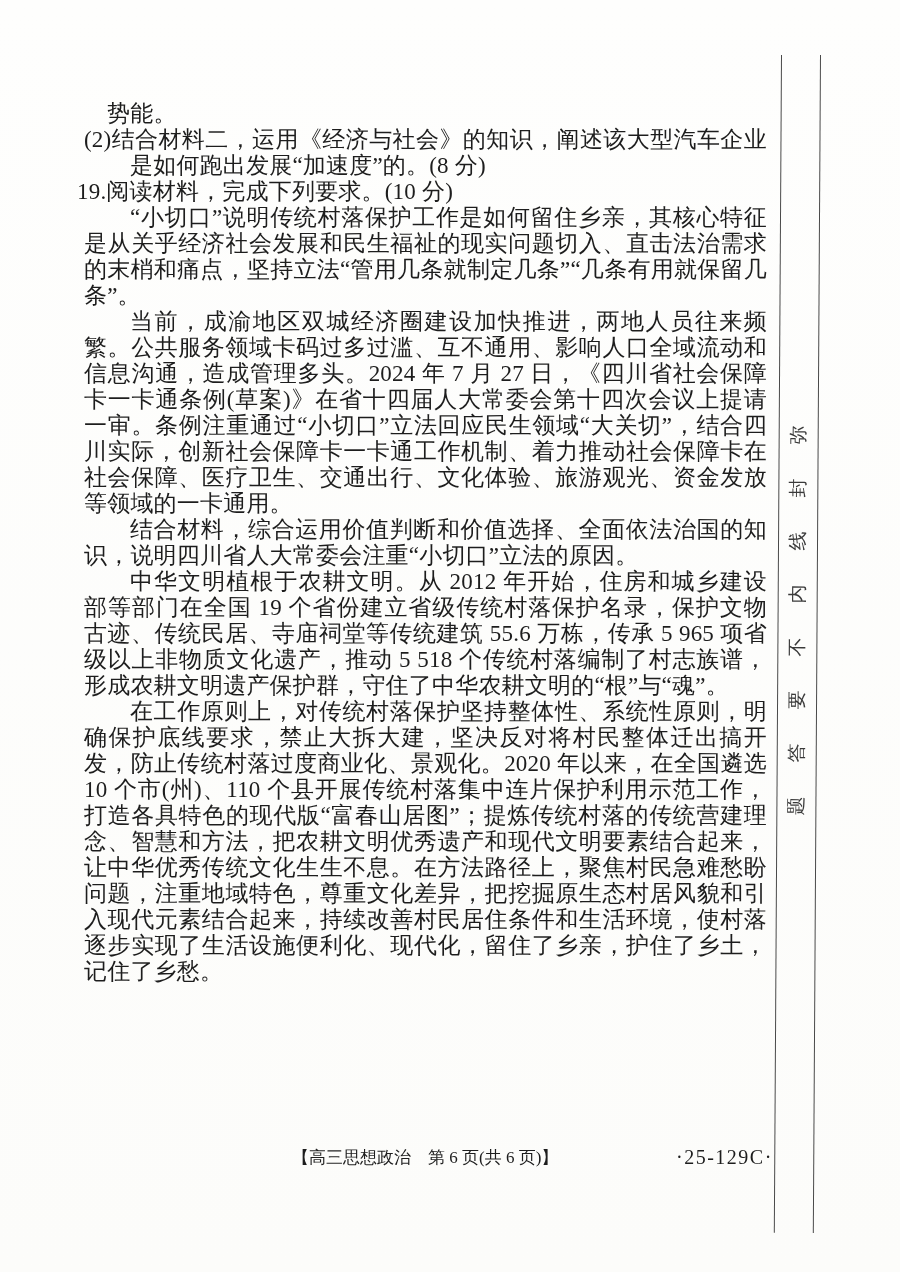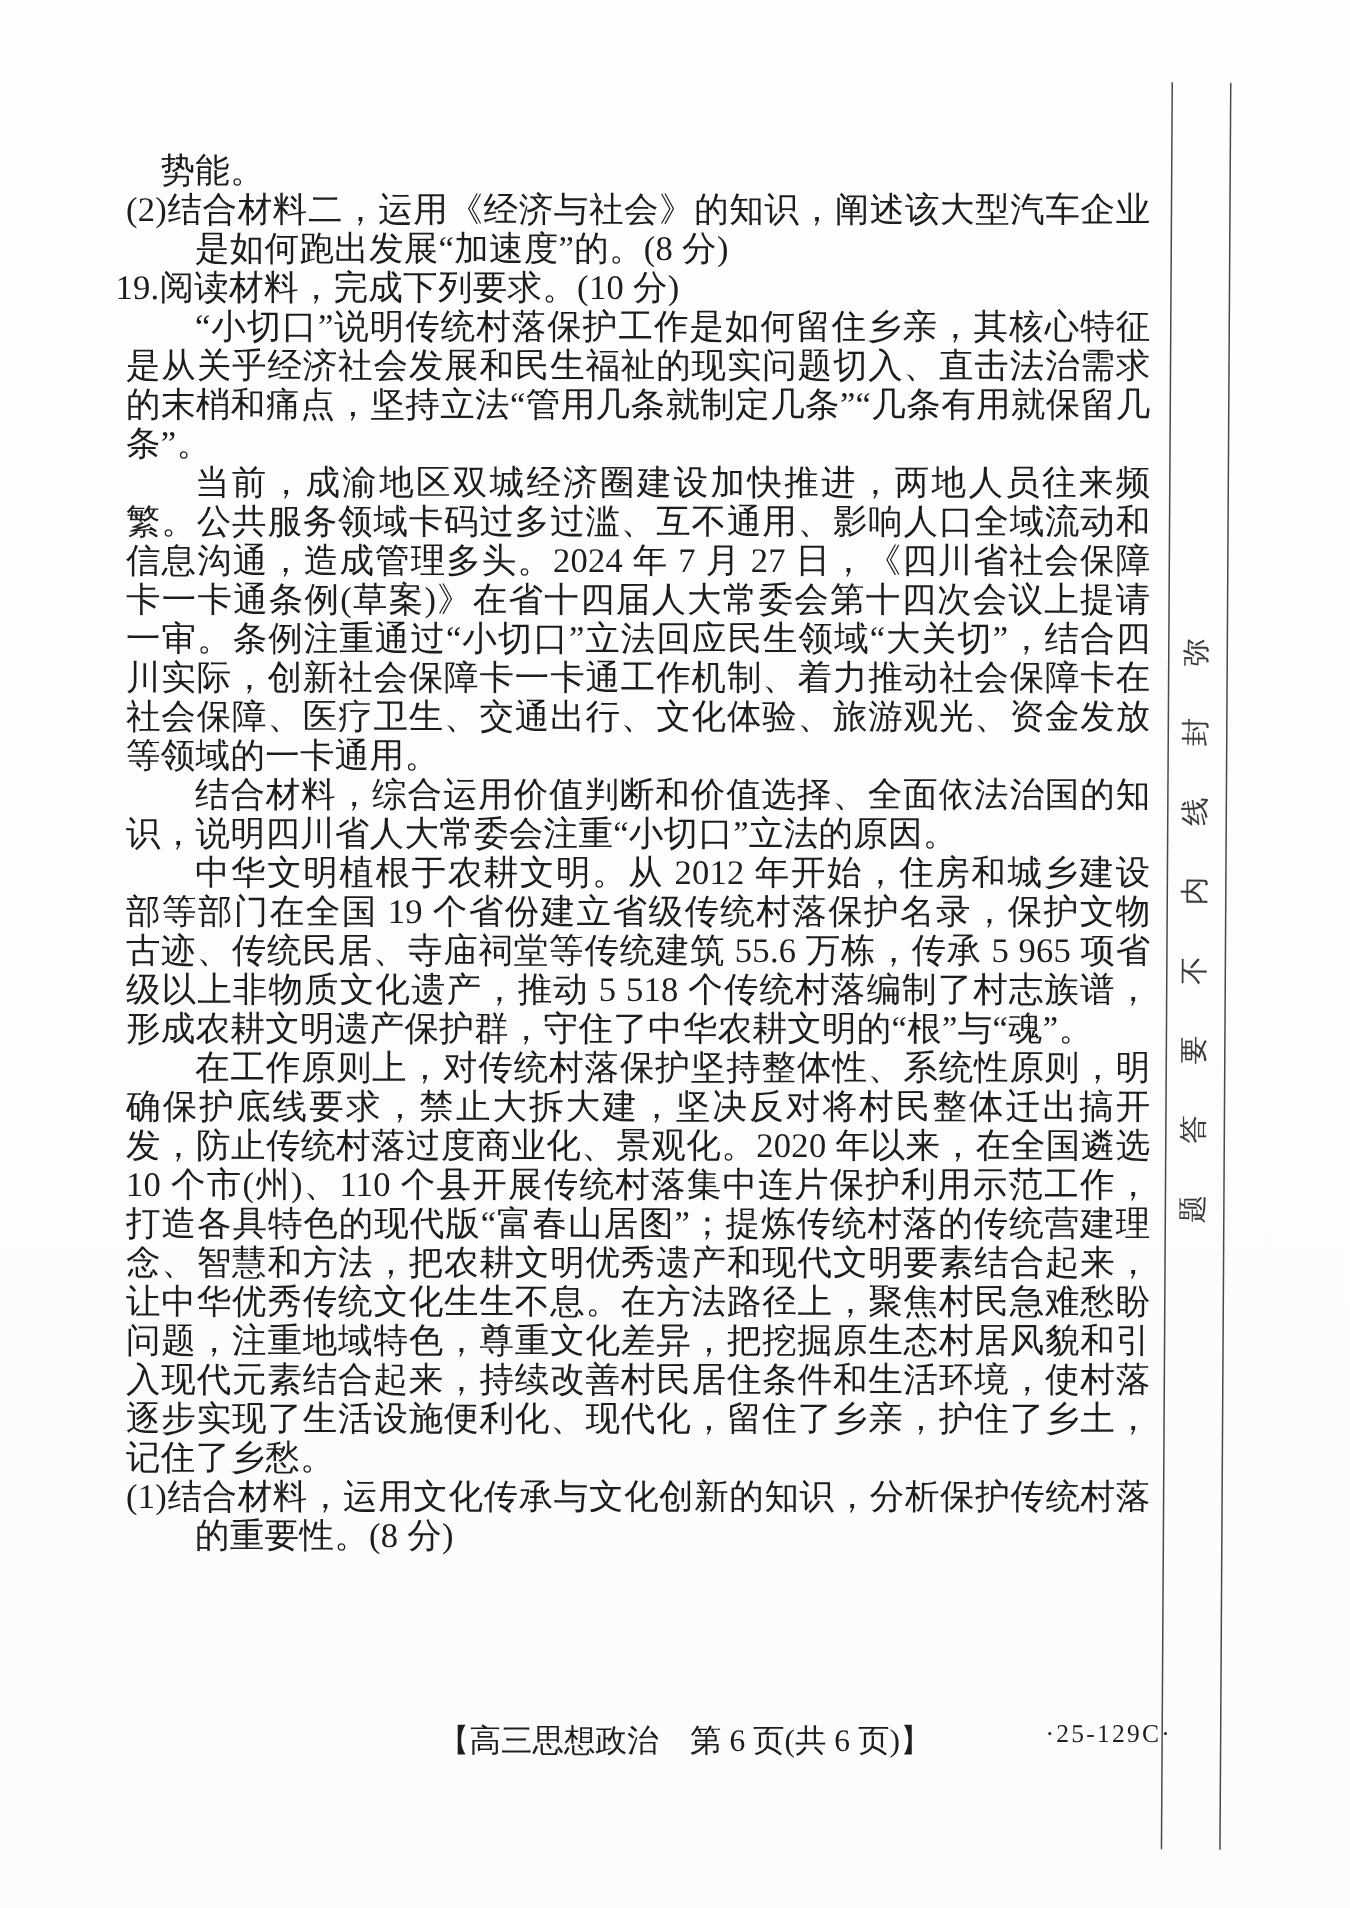--- a/index.html
+++ b/index.html
@@ -62,50 +62,48 @@
     height: 20px;
     line-height: 20px;
     text-align: center;
     transform: rotate(-90deg);
   }
   
   .footer-label {
     position: absolute;
     left: 292px;
     top: 1146px;
-    font-size: 21px;
+    font-size: 17px;
     color: #1d1d1d;
   }
   .footer-code {
     position: absolute;
     left: 676px;
     top: 1146px;
-    font-size: 17px;
+    font-size: 20px;
     letter-spacing: 1.5px;
     color: #1d1d1d;
-    margin-left: 21px;
   }
 </style>
 </head>
 <body>
 
 <div class="page">
 
   <div class="content">
     <div class="line-cont">势能。</div>
     <div class="hang">(2)结合材料二，运用《经济与社会》的知识，阐述该大型汽车企业是如何跑出发展“加速度”的。(8 分)</div>
 
     <div class="q-head">19.阅读材料，完成下列要求。(10 分)</div>
     <div class="para">“小切口”说明传统村落保护工作是如何留住乡亲，其核心特征是从关乎经济社会发展和民生福祉的现实问题切入、直击法治需求的末梢和痛点，坚持立法“管用几条就制定几条”“几条有用就保留几条”。</div>
     <div class="para">当前，成渝地区双城经济圈建设加快推进，两地人员往来频繁。公共服务领域卡码过多过滥、互不通用、影响人口全域流动和信息沟通，造成管理多头。2024 年 7 月 27 日，《四川省社会保障卡一卡通条例(草案)》在省十四届人大常委会第十四次会议上提请一审。条例注重通过“小切口”立法回应民生领域“大关切”，结合四川实际，创新社会保障卡一卡通工作机制、着力推动社会保障卡在社会保障、医疗卫生、交通出行、文化体验、旅游观光、资金发放等领域的一卡通用。</div>
     <div class="para">结合材料，综合运用价值判断和价值选择、全面依法治国的知识，说明四川省人大常委会注重“小切口”立法的原因。</div>
 
     <div class="para">中华文明植根于农耕文明。从 2012 年开始，住房和城乡建设部等部门在全国 19 个省份建立省级传统村落保护名录，保护文物古迹、传统民居、寺庙祠堂等传统建筑 55.6 万栋，传承 5 965 项省级以上非物质文化遗产，推动 5 518 个传统村落编制了村志族谱，形成农耕文明遗产保护群，守住了中华农耕文明的“根”与“魂”。</div>
     <div class="para">在工作原则上，对传统村落保护坚持整体性、系统性原则，明确保护底线要求，禁止大拆大建，坚决反对将村民整体迁出搞开发，防止传统村落过度商业化、景观化。2020 年以来，在全国遴选 10 个市(州)、110 个县开展传统村落集中连片保护利用示范工作，打造各具特色的现代版“富春山居图”；提炼传统村落的传统营建理念、智慧和方法，把农耕文明优秀遗产和现代文明要素结合起来，让中华优秀传统文化生生不息。在方法路径上，聚焦村民急难愁盼问题，注重地域特色，尊重文化差异，把挖掘原生态村居风貌和引入现代元素结合起来，持续改善村民居住条件和生活环境，使村落逐步实现了生活设施便利化、现代化，留住了乡亲，护住了乡土，记住了乡愁。</div>
-    <div class="hang">(1)结合材料，运用文化传承与文化创新的知识，分析保护传统村落的重要性。(8 分)</div>
   </div>
 
   <div class="binding-strip">
     <div class="binding-text">
       <span>弥</span>
       <span>封</span>
       <span>线</span>
       <span>内</span>
       <span>不</span>
       <span>要</span>

